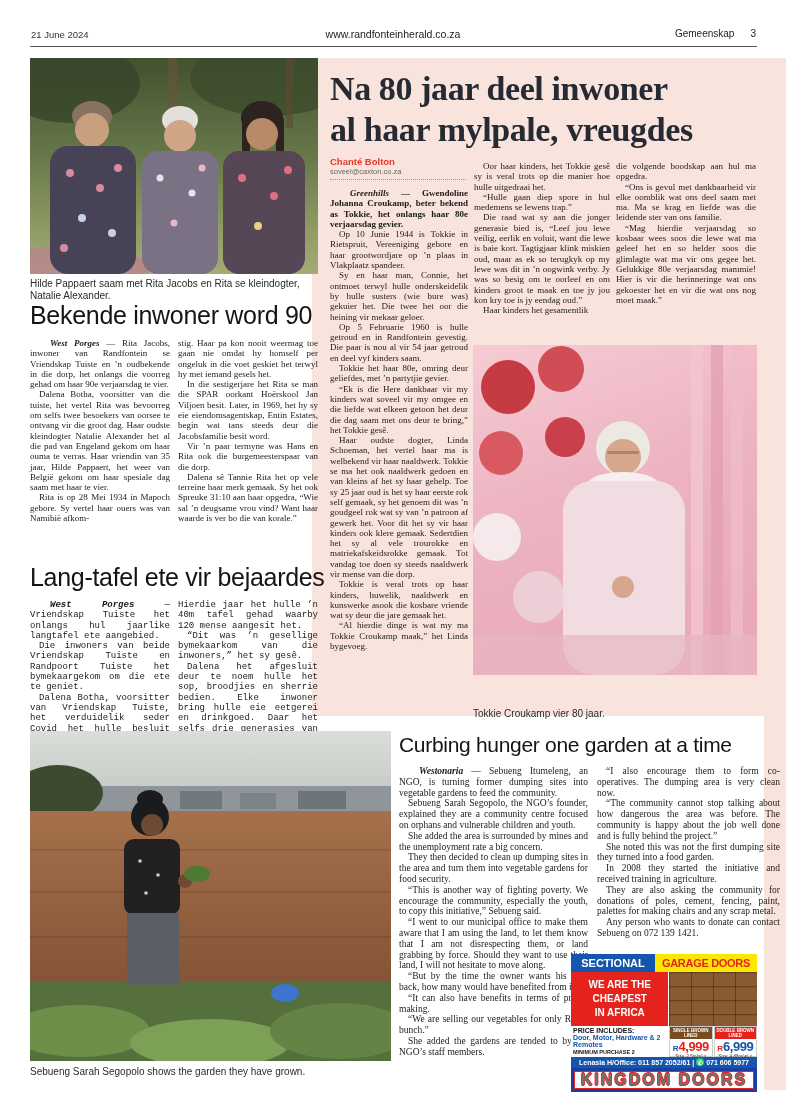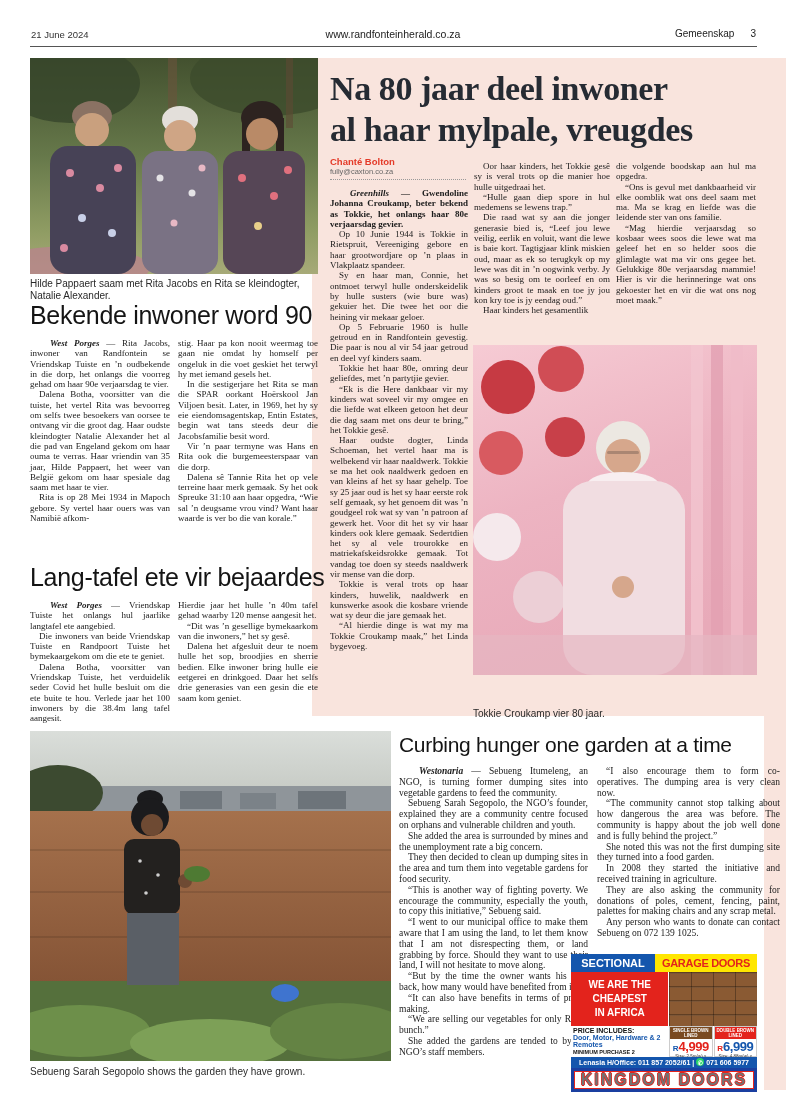--- a/index.html
+++ b/index.html
@@ -23,21 +23,21 @@
   .caption{font-size:10px;line-height:12px;color:#2a2a2a;}
   .headline-sans{font-family:"Liberation Sans",sans-serif;font-weight:400;color:#141414;letter-spacing:-0.3px;}
   
   .photo-rita{position:absolute;left:30px;top:58px;width:288px;height:216px;}
   .cap-rita{position:absolute;left:30px;top:278px;width:288px;}
   .hl-rita{position:absolute;left:30px;top:301px;width:300px;font-size:25px;}
   .rita-cols{position:absolute;left:30px;top:338px;width:288px;display:flex;gap:8px;}
   .rita-cols .col{width:140px;}
   .hl-lang{position:absolute;left:30px;top:563px;width:300px;font-size:25px;}
   .lang-cols{position:absolute;left:30px;top:600px;width:288px;display:flex;gap:8px;}
-  .lang-cols .col{width:140px;}
+  .lang-cols .col{width:140px;font-family:Liberation Mono, monospace;}
   
   .hl-tokkie{position:absolute;left:330px;top:68px;width:440px;
              font-family:"Liberation Serif",serif;font-weight:700;font-size:34px;line-height:41px;
              color:#262b33;letter-spacing:-0.4px;}
   .byline{position:absolute;left:330px;top:156px;width:136px;border-bottom:1px dotted #999;padding-bottom:3px;}
   .byline-name{font-size:9.5px;font-weight:700;color:#e43a28;}
   .byline-email{font-size:7.5px;color:#666;}
   .tok-col1{position:absolute;left:330px;top:188px;width:138px;}
   .tok-col2{position:absolute;left:474px;top:161px;width:136px;}
   .tok-col3{position:absolute;left:616px;top:161px;width:140px;}
@@ -186,21 +186,21 @@
         </div>
     </div>
   </div>
 
   <div class="hl-tokkie">
     <div>Na 80 jaar deel inwoner</div>
     <div>al haar mylpale, vreugdes</div>
   </div>
   <div class="byline">
     <div class="byline-name">Chanté Bolton</div>
-    <div class="byline-email">fully@caxton.co.za</div>
+    <div class="byline-email">soveel@caxton.co.za</div>
   </div>
   <div class="tok-col1 body-text">
     <p class="lead-para tok-lead"><span class="dateline">Greenhills</span><span> — Gwendoline Johanna Croukamp, beter bekend as Tokkie, het onlangs haar 80e verjaarsdag gevier.</span></p>
     <div class="paras">
         <p>Op 10 Junie 1944 is Tokkie in Rietspruit, Vereeniging gebore en haar grootwordjare op ’n plaas in Vlakplaatz spandeer.</p>
         <p>Sy en haar man, Connie, het ontmoet terwyl hulle onderskeidelik by hulle susters (wie bure was) gekuier het. Die twee het oor die heining vir mekaar geloer.</p>
         <p>Op 5 Februarie 1960 is hulle getroud en in Randfontein gevestig. Die paar is nou al vir 54 jaar getroud en deel vyf kinders saam.</p>
         <p>Tokkie het haar 80e, omring deur geliefdes, met ’n partytjie gevier.</p>
         <p>“Ek is die Here dankbaar vir my kinders wat soveel vir my omgee en die liefde wat elkeen getoon het deur die dag saam met ons deur te bring,” het Tokkie gesê.</p>
         <p>Haar oudste dogter, Linda Schoeman, het vertel haar ma is welbekend vir haar naaldwerk. Tokkie se ma het ook naaldwerk gedoen en van kleins af het sy haar gehelp. Toe sy 25 jaar oud is het sy haar eerste rok self gemaak, sy het genoem dit was ’n goudgeel rok wat sy van ’n patroon af gewerk het. Voor dit het sy vir haar kinders ook klere gemaak. Sedertdien het sy al vele trourokke en matriekafskeidsrokke gemaak. Tot vandag toe doen sy steeds naaldwerk vir mense van die dorp.</p>
@@ -306,21 +306,21 @@
         <p>She added the gardens are tended to by the NGO’s staff members.</p>
       </div>
   </div>
   <div class="gar-col2 body-text gar-text">
     <div class="paras">
         <p>“I also encourage them to form co-operatives. The dumping area is very clean now.</p>
         <p>“The community cannot stop talking about how dangerous the area was before. The community is happy about the job well done and is fully behind the project.”</p>
         <p>She noted this was not the first dumping site they turned into a food garden.</p>
         <p>In 2008 they started the initiative and received training in agriculture.</p>
         <p>They are also asking the community for donations of poles, cement, fencing, paint, palettes for making chairs and any scrap metal.</p>
-        <p>Any person who wants to donate can contact Sebueng on 072 139 1025.</p>
+        <p>Any person who wants to donate can contact Sebueng on 072 139 1421.</p>
       </div>
   </div>
 
   <div class="ad">
     <div class="ad-row1">
       <div class="ad-sectional">SECTIONAL</div>
       <div class="ad-garage">GARAGE DOORS</div>
     </div>
     <div class="ad-mid">
       <div class="ad-slogan">

